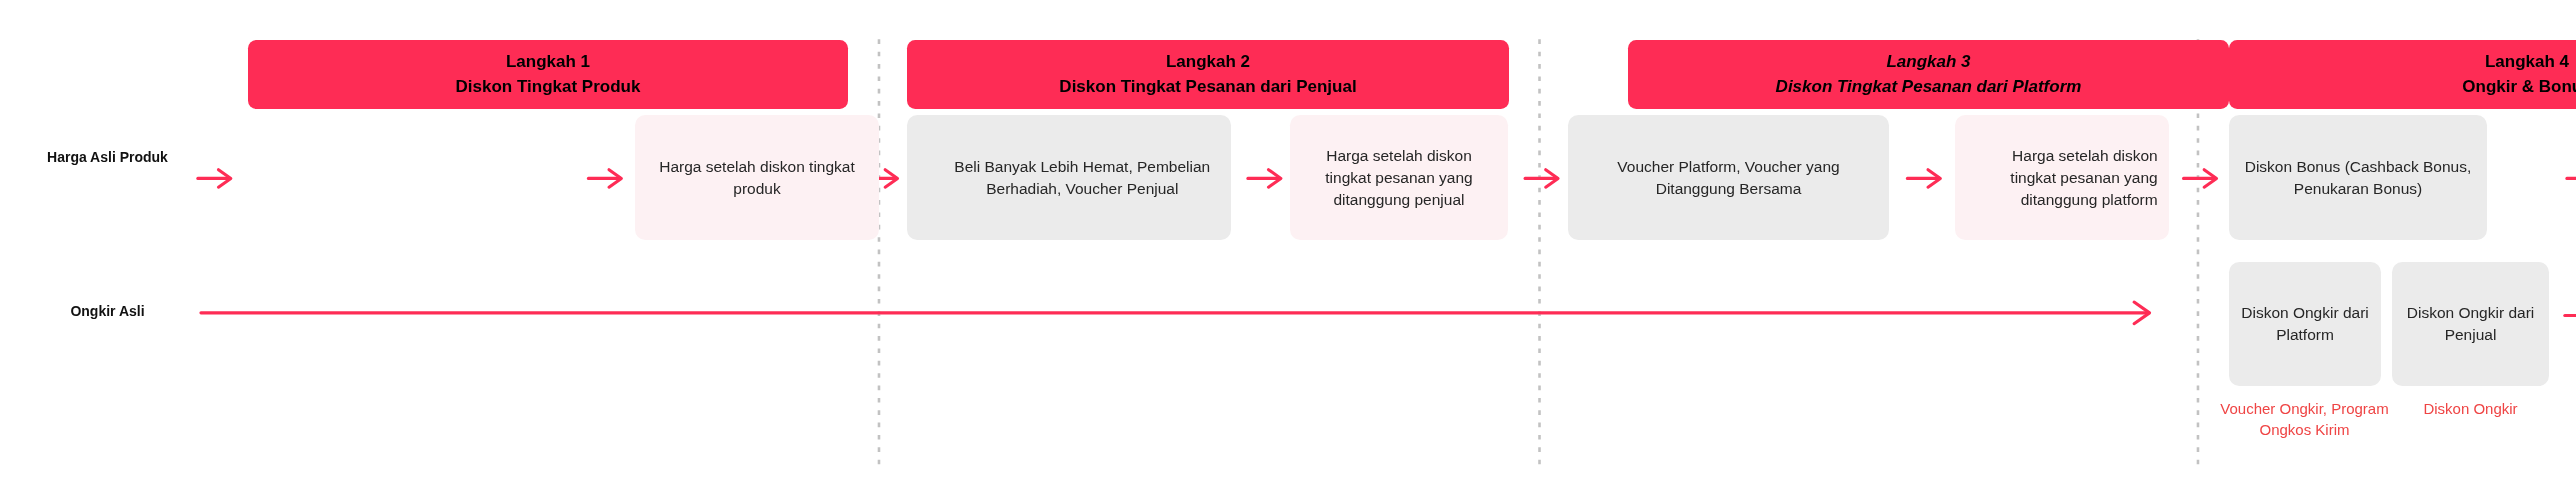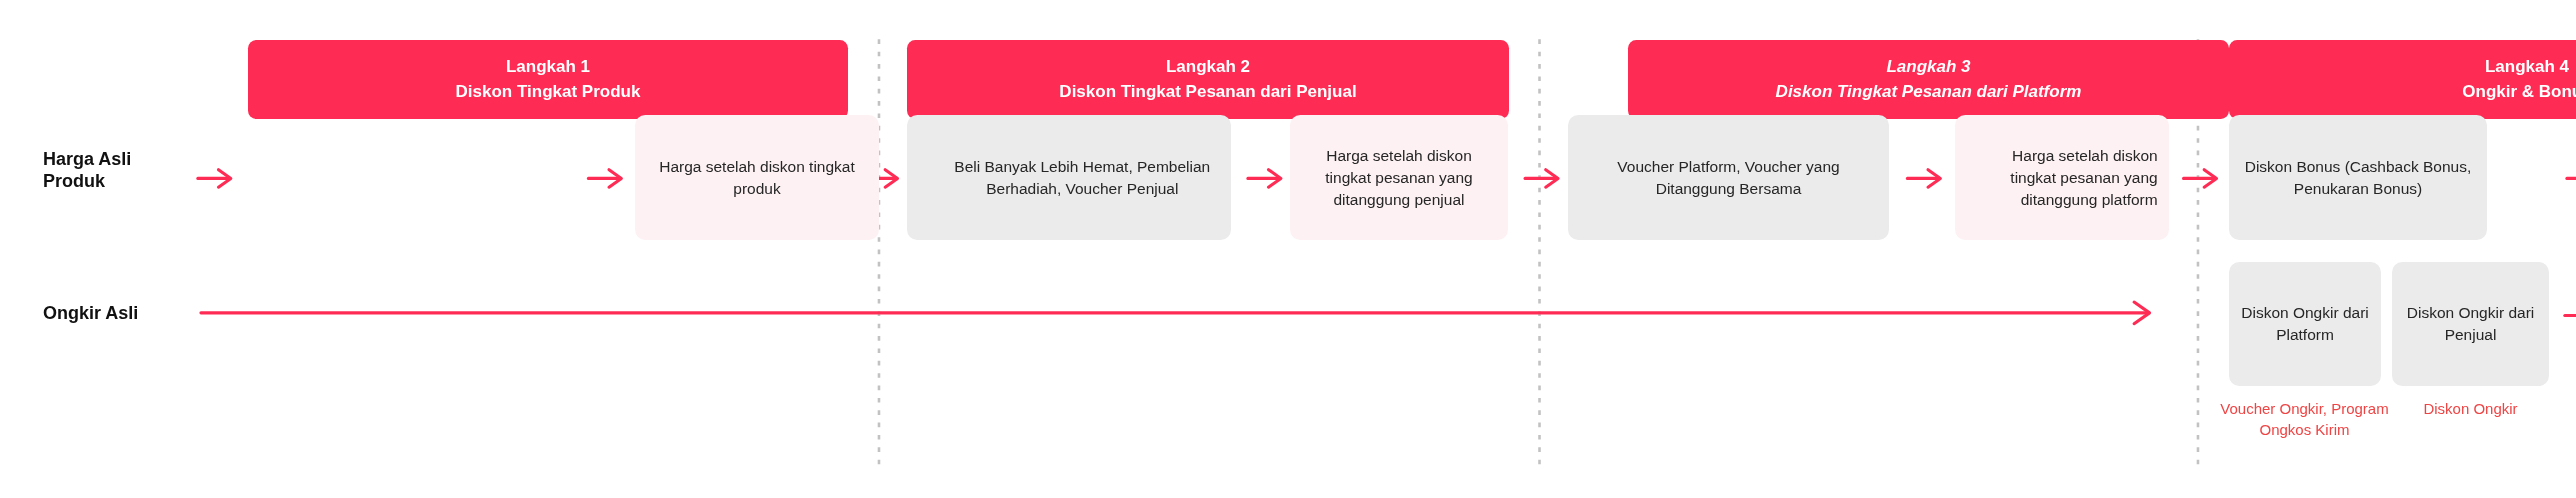--- a/index.html
+++ b/index.html
@@ -20,34 +20,35 @@
     position:relative;
     overflow:hidden;
   }
   .canvas{position:absolute;inset:0;width:3112px;height:499px;}
   svg.connectors{position:absolute;left:0;top:0;width:3112px;height:499px;pointer-events:none;}
 
   
   .flow-label{
     position:absolute;
     width:129px;
+    text-align:center;
     font-weight:bold;
-    font-size:18px;
+    font-size:14px;
     line-height:1.22;
     color:var(--ink);
   }
   .lbl-harga-asli{left:43px;top:149px;}
   .lbl-ongkir-asli{left:43px;top:303px;}
 
   
   .step-header{
-    position:absolute;top:40px;height:79px;
+    position:absolute;top:40px;height:69px;
     background:var(--red);
     border-radius:8.2px;
-    color:#ffffff;
+    color:#000000;
     display:flex;flex-direction:column;align-items:center;justify-content:center;
     text-align:center;
     font-weight:bold;
     font-size:17px;
     line-height:1.42;
   }
   .hdr-1{left:248px;width:600px;}
   .hdr-2{left:907px;width:602px;}
   .hdr-3{left:1628px;width:601px;font-style:italic;}
   .hdr-4{left:2229px;width:596px;}

